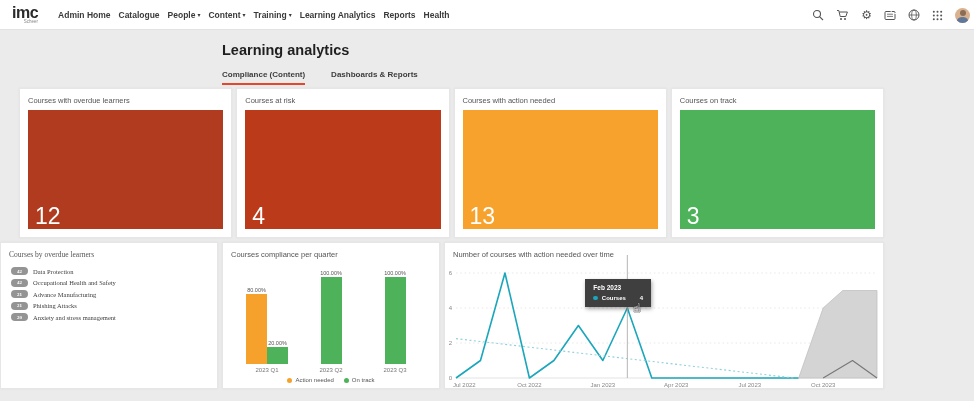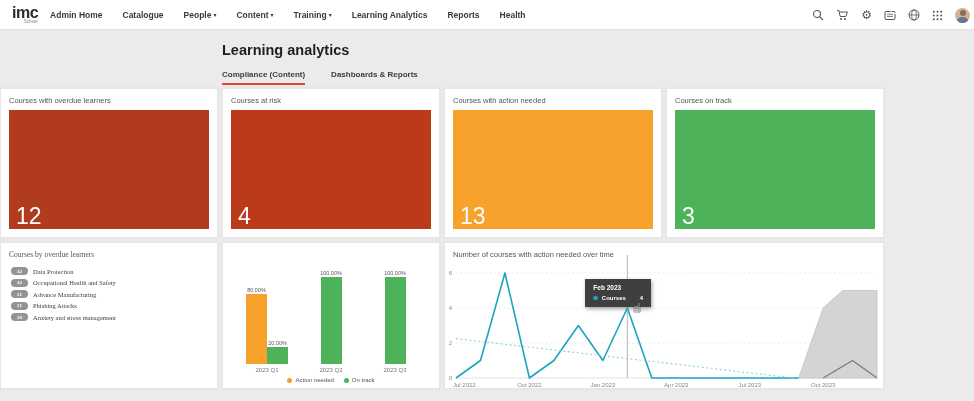--- a/index.html
+++ b/index.html
@@ -5,39 +5,39 @@
   * { margin:0; padding:0; box-sizing:border-box; }
   html,body { width:974px; height:401px; overflow:hidden; }
   body { font-family:"Liberation Sans","DejaVu Sans",sans-serif; background:#ebebeb; position:relative; color:#333; }
 
   
   .topnav { position:absolute; top:0; left:0; width:974px; height:30px; background:#fff;
             border-bottom:1px solid #e2e2e2; display:flex; align-items:center; z-index:5; }
   .logo { margin-left:12px; line-height:1; cursor:pointer; }
   .logo-main { font-size:16px; font-weight:800; color:#2b2b2b; letter-spacing:-0.5px; display:block; }
   .logo-sub { font-size:4.5px; color:#888; display:block; text-align:right; margin-top:-1px; }
-  #nav-items { display:flex; margin-left:12px; gap:20px; }
+  #nav-items { display:flex; margin-left:20px; gap:8px; }
   .nav-item { font-size:8.5px; font-weight:bold; color:#3a3a3a; text-decoration:none; cursor:pointer; white-space:nowrap; }
   .nav-item .caret { font-size:6px; color:#3a3a3a; margin-left:2px; vertical-align:1px; }
   .nav-icons { position:absolute; right:4px; top:0; height:30px; display:flex; align-items:center; gap:12px; }
   .nav-icon { position:relative; display:flex; align-items:center; cursor:pointer; }
   .gear-glyph { font-size:12px; color:#555; line-height:1; }
   .badge { position:absolute; top:-5px; right:-9px; color:#fff; font-size:4.5px; font-weight:bold;
            padding:1px 2.5px; border-radius:5px; border:1px solid #fff; line-height:1.2; }
   .avatar { width:15px; height:15px; border-radius:50%; background:#d9b18f; overflow:hidden; position:relative; }
   .avatar:before { content:""; position:absolute; left:4.5px; top:2.5px; width:6px; height:6px; border-radius:50%; background:#8a6d57; }
   .avatar:after  { content:""; position:absolute; left:2px; top:9px; width:11px; height:7px; border-radius:50% 50% 0 0; background:#5f789a; }
 
   
   .page-title { position:absolute; left:222px; top:42px; font-size:14.5px; font-weight:bold; color:#1f1f1f; }
   .tabs { position:absolute; left:222px; top:70px; display:flex; gap:26px; }
   .tab { font-size:8px; font-weight:bold; color:#3c3c3c; padding-bottom:4px; cursor:pointer; border-bottom:2px solid transparent; }
 
   
-  .kpi-row { position:absolute; left:0; top:88px; width:884px; height:150px; display:flex; gap:4px; }
+  .kpi-row { position:absolute; left:0; top:88px; width:884px; height:150px; display:flex; gap:4px;padding-left:19px; }
   .card { background:#fff; border:1px solid #e6e6e6; box-shadow:0 0 2px rgba(0,0,0,.06); position:relative; }
   .kpi-card { width:218px; height:150px; }
   .card-title { font-size:7.5px; color:#555; padding:7px 8px 0 8px; }
   .kpi-block { position:absolute; left:8px; right:8px; top:21px; bottom:8px; cursor:pointer; }
   .kpi-value { position:absolute; left:7px; bottom:0px; color:#fff; font-size:23px; font-weight:400; line-height:1.1; }
 
   .bottom-row { position:absolute; left:0; top:242px; width:884px; height:147px; display:flex; gap:4px; }
   .list-card { width:218px; height:147px;font-family:Liberation Serif, serif; }
   .bar-card  { width:218px; height:147px; }
   .line-card { width:440px; height:147px; }
@@ -199,20 +199,21 @@
           <span class="ov-label">Phishing Attacks</span>
         </div>
         <div class="ov-row">
           <span class="pill" style="background: rgb(148, 148, 148);">20</span>
           <span class="ov-label">Anxiety and stress management</span>
         </div>
       </div>
   </div>
 
   <div class="card bar-card">
+    <div class="card-title">Courses compliance per quarter</div>
     <div class="bar-plot" id="bar-plot">
         <div class="bar-group">
           <div class="bar-wrap">
             <div class="bar-label">80.00%</div>
             <div class="bar" style="height: 69.6px; background: rgb(245, 161, 43);"></div>
           </div>
           <div class="bar-wrap">
             <div class="bar-label">20.00%</div>
             <div class="bar" style="height: 17.4px; background: rgb(77, 178, 90);"></div>
           </div>

